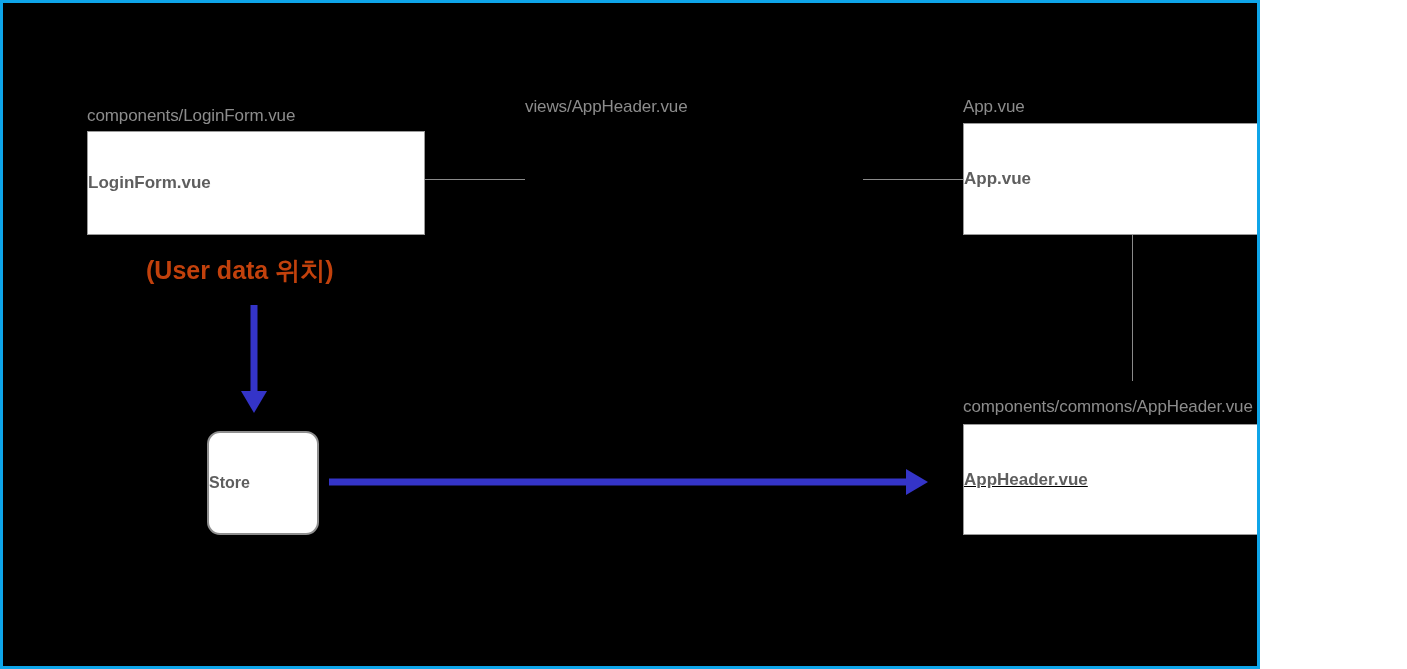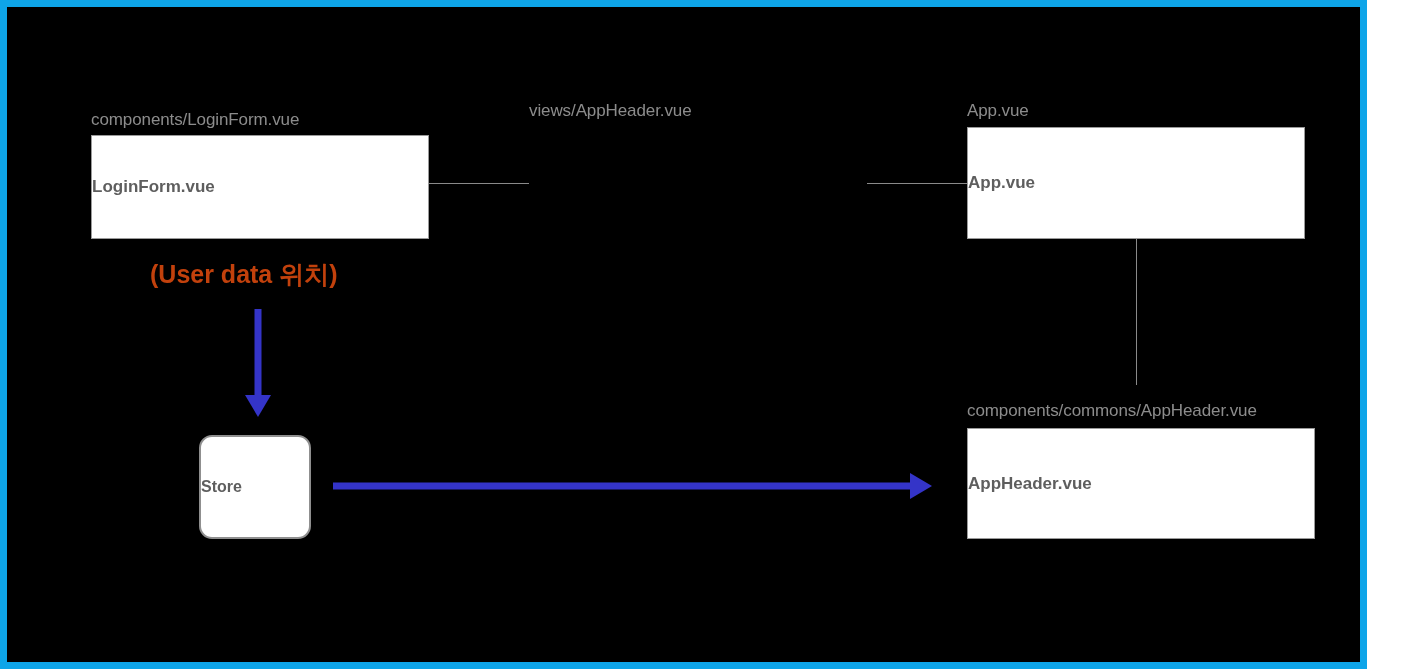--- a/index.html
+++ b/index.html
@@ -2,24 +2,24 @@
 <html><head>
 <meta charset="utf-8">
 <style>
   html, body {
     margin: 0;
     padding: 0;
     background: #ffffff;
   }
   #canvas {
     position: relative;
-    width: 1367px;
+    width: 1260px;
     height: 669px;
     background: #000000;
-    border: 7px solid #0ea5e9;
+    border: 3px solid #0ea5e9;
     box-sizing: border-box;
     overflow: hidden;
     font-family: "Liberation Sans", "DejaVu Sans", sans-serif;
   }
 
   
   .path-label {
     position: absolute;
     color: #8c8c8c;
     font-size: 17px;
@@ -40,20 +40,21 @@
   }
   .node-box .node-label {
     color: #5e5e5e;
     font-size: 17px;
     font-weight: bold;
     white-space: nowrap;
   }
   .node-box.rounded {
     border-radius: 13px;
     border: 2px solid #8f8f8f;
+    margin-left: 12px;
   }
   .node-box.rounded .node-label {
     font-size: 16px;
   }
 
   
   .connector-h {
     position: absolute;
     height: 1px;
     background: #8a8a8a;
@@ -134,21 +135,21 @@
   <div class="path-label" style="left:960px; top:94px;">App.vue</div>
   <div class="node-box" style="left:960px; top:120px; width:338px; height:112px;">
     <span class="node-label">App.vue</span>
   </div>
 
   <div class="node-box rounded" style="left:192px; top:428px; width:112px; height:104px;">
     <span class="node-label">Store</span>
   </div>
 
   <div class="path-label" style="left:960px; top:394px;">components/commons/AppHeader.vue</div>
-  <div class="node-box" style="left:960px; top:421px; width:348px; height:111px;">
+  <div class="node-box" style="left:960px; top:421px; width:348px; height:111px;text-decoration:underline;">
     <span class="node-label">AppHeader.vue</span>
   </div>
 
   <div class="connector-h" style="left:422px; top:176px; width:100px;"></div>
   <div class="connector-h" style="left:860px; top:176px; width:100px;"></div>
   <div class="connector-v" style="left:1129px; top:232px; height:146px;"></div>
 
   <div class="arrow-v" style="left:238px; top:302px; width:26px; height:108px;">
     <div class="shaft" style="height:88px;"></div>
     <div class="head"></div>

